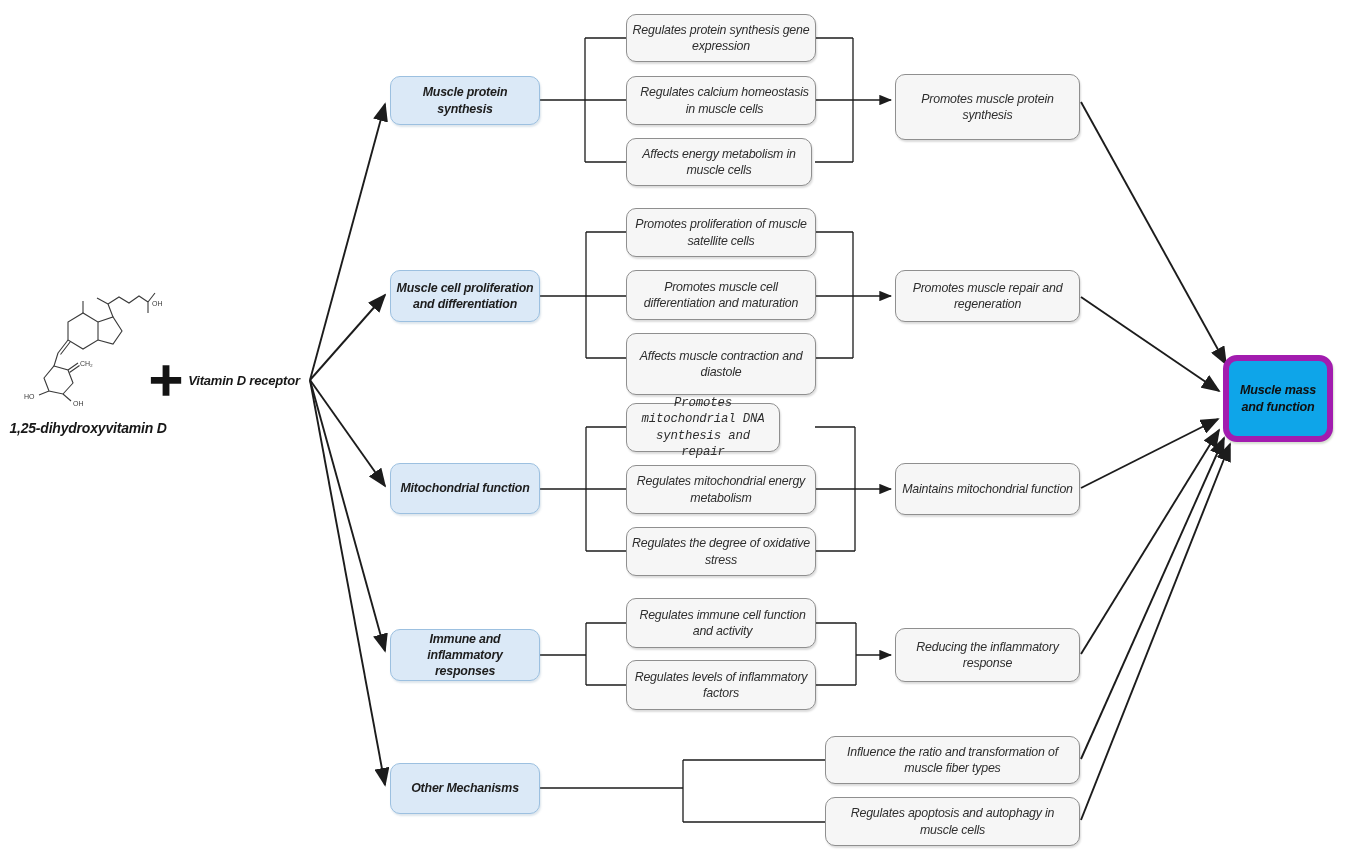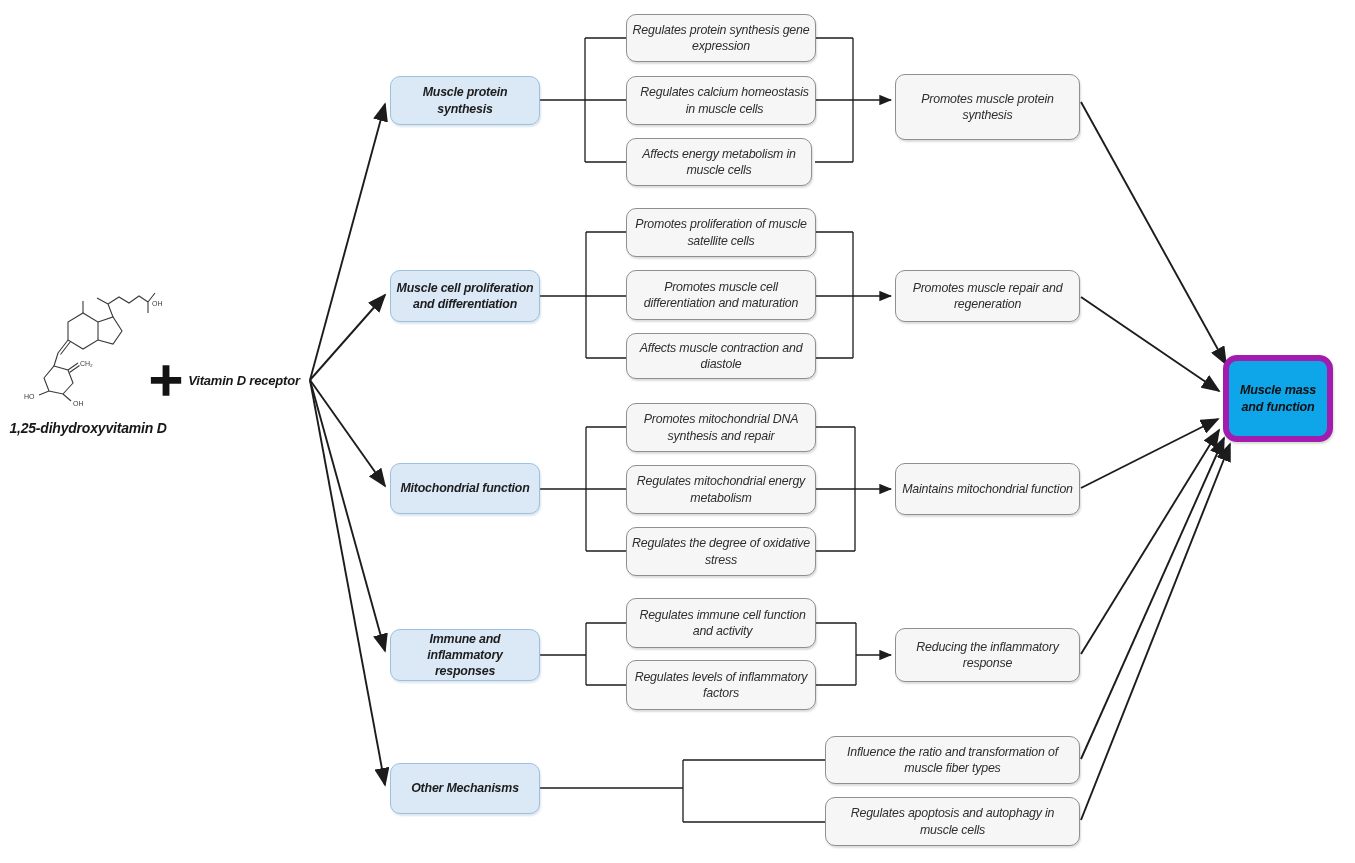--- a/index.html
+++ b/index.html
@@ -142,23 +142,23 @@
   <div class="box cat" style="left:390px;top:463px;width:150px;height:51px;">Mitochondrial function</div>
   <div class="box cat" style="left:390px;top:629px;width:150px;height:52px;">Immune and inflammatory responses</div>
   <div class="box cat" style="left:390px;top:763px;width:150px;height:51px;">Other Mechanisms</div>
 
   <div class="box mech" style="left:626px;top:14px;width:190px;height:48px;">Regulates protein synthesis gene expression</div>
   <div class="box mech" style="left:626px;top:76px;width:190px;height:49px;padding-left:12px;">Regulates calcium homeostasis in muscle cells</div>
   <div class="box mech" style="left:626px;top:138px;width:186px;height:48px;">Affects energy metabolism in muscle cells</div>
 
   <div class="box mech" style="left:626px;top:208px;width:190px;height:49px;">Promotes proliferation of muscle satellite cells</div>
   <div class="box mech" style="left:626px;top:270px;width:190px;height:50px;">Promotes muscle cell differentiation and maturation</div>
-  <div class="box mech" style="left:626px;top:333px;width:190px;height:46px;">Affects muscle contraction and diastole</div>
+  <div class="box mech" style="left:626px;top:333px;width:190px;height:62px;">Affects muscle contraction and diastole</div>
 
-  <div class="box mech" style="left:626px;top:403px;width:190px;height:49px;">Promotes mitochondrial DNA synthesis and repair</div>
+  <div class="box mech" style="left:626px;top:403px;width:154px;height:49px;font-family:Liberation Mono, monospace;">Promotes mitochondrial DNA synthesis and repair</div>
   <div class="box mech" style="left:626px;top:465px;width:190px;height:49px;">Regulates mitochondrial energy metabolism</div>
   <div class="box mech" style="left:626px;top:527px;width:190px;height:49px;">Regulates the degree of oxidative stress</div>
 
   <div class="box mech" style="left:626px;top:598px;width:190px;height:50px;padding-left:8px;">Regulates immune cell function and activity</div>
   <div class="box mech" style="left:626px;top:660px;width:190px;height:50px;">Regulates levels of inflammatory factors</div>
 
   <div class="box mech" style="left:825px;top:736px;width:255px;height:48px;">Influence the ratio and transformation of muscle fiber types</div>
   <div class="box mech" style="left:825px;top:797px;width:255px;height:49px;">Regulates apoptosis and autophagy in muscle cells</div>
 
   <div class="box mech" style="left:895px;top:74px;width:185px;height:66px;">Promotes muscle protein synthesis</div>

